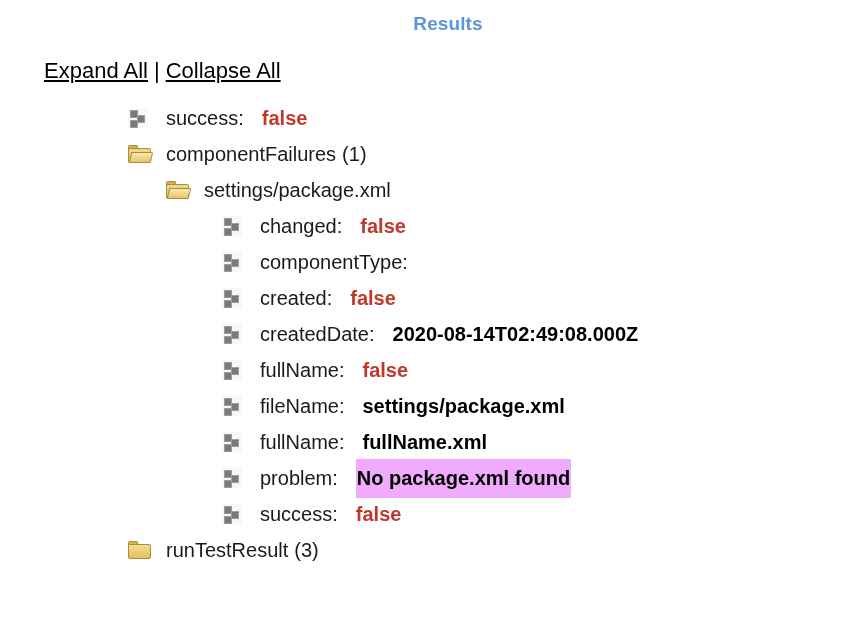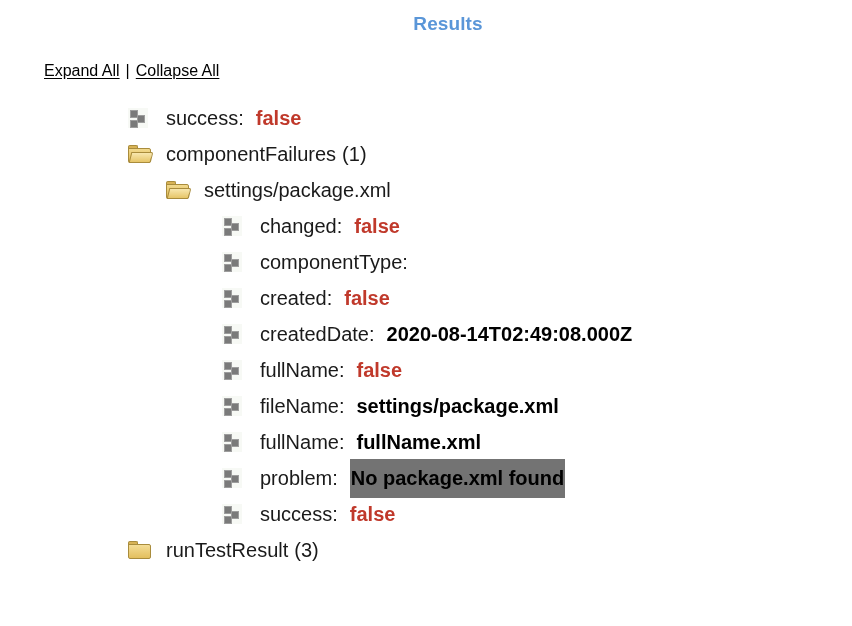--- a/index.html
+++ b/index.html
@@ -24,21 +24,21 @@
     font-size: 19px;
     font-weight: bold;
     color: #5a96d8;
     line-height: 24px;
     margin: 0 0 22px 0;
     letter-spacing: 0.1px;
     text-align: center;
   }
 
   .toolbar {
-    font-size: 16px;
+    font-size: 22px;
     line-height: 26px;
     margin: 0 0 16px 0;
     white-space: nowrap;
   }
   .toolbar a {
     color: #000000;
     text-decoration: underline;
     text-underline-offset: 2px;
     cursor: pointer;
   }
@@ -75,27 +75,27 @@
   .lvl2 { padding-left: 122px; }
   .lvl3 { padding-left: 178px; }
 
   .label {
     font-size: 20px;
     color: #1a1a1a;
     font-weight: normal;
   }
   .value {
     font-weight: bold;
-    margin-left: 12px;
+    margin-left: 18px;
     font-size: 20px;
   }
   .value.red   { color: #c0392b; }
   .value.black { color: #000000; }
   .value.highlight {
-    background: #737373;
+    background: #f0abfc;
     color: #000000;
     padding: 1px 1px 2px 1px;
   }
 
   .count { margin-left: 6px; }
 
   
   .leaf-icon {
     position: relative;
     width: 20px;

